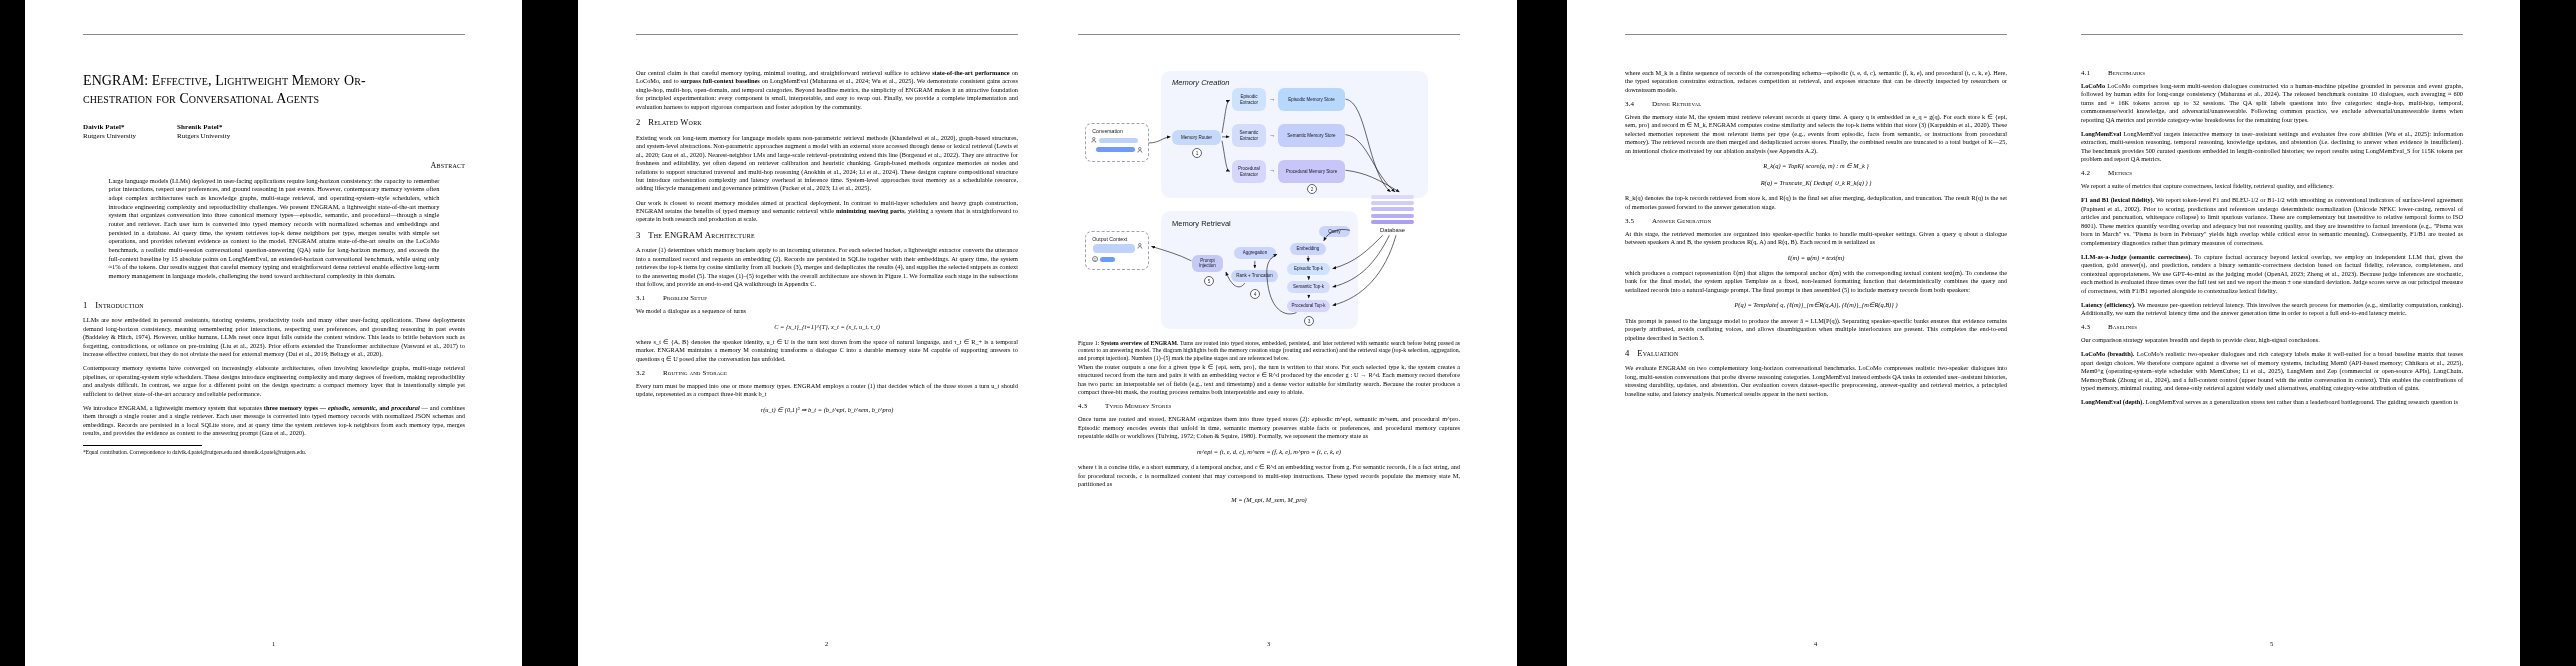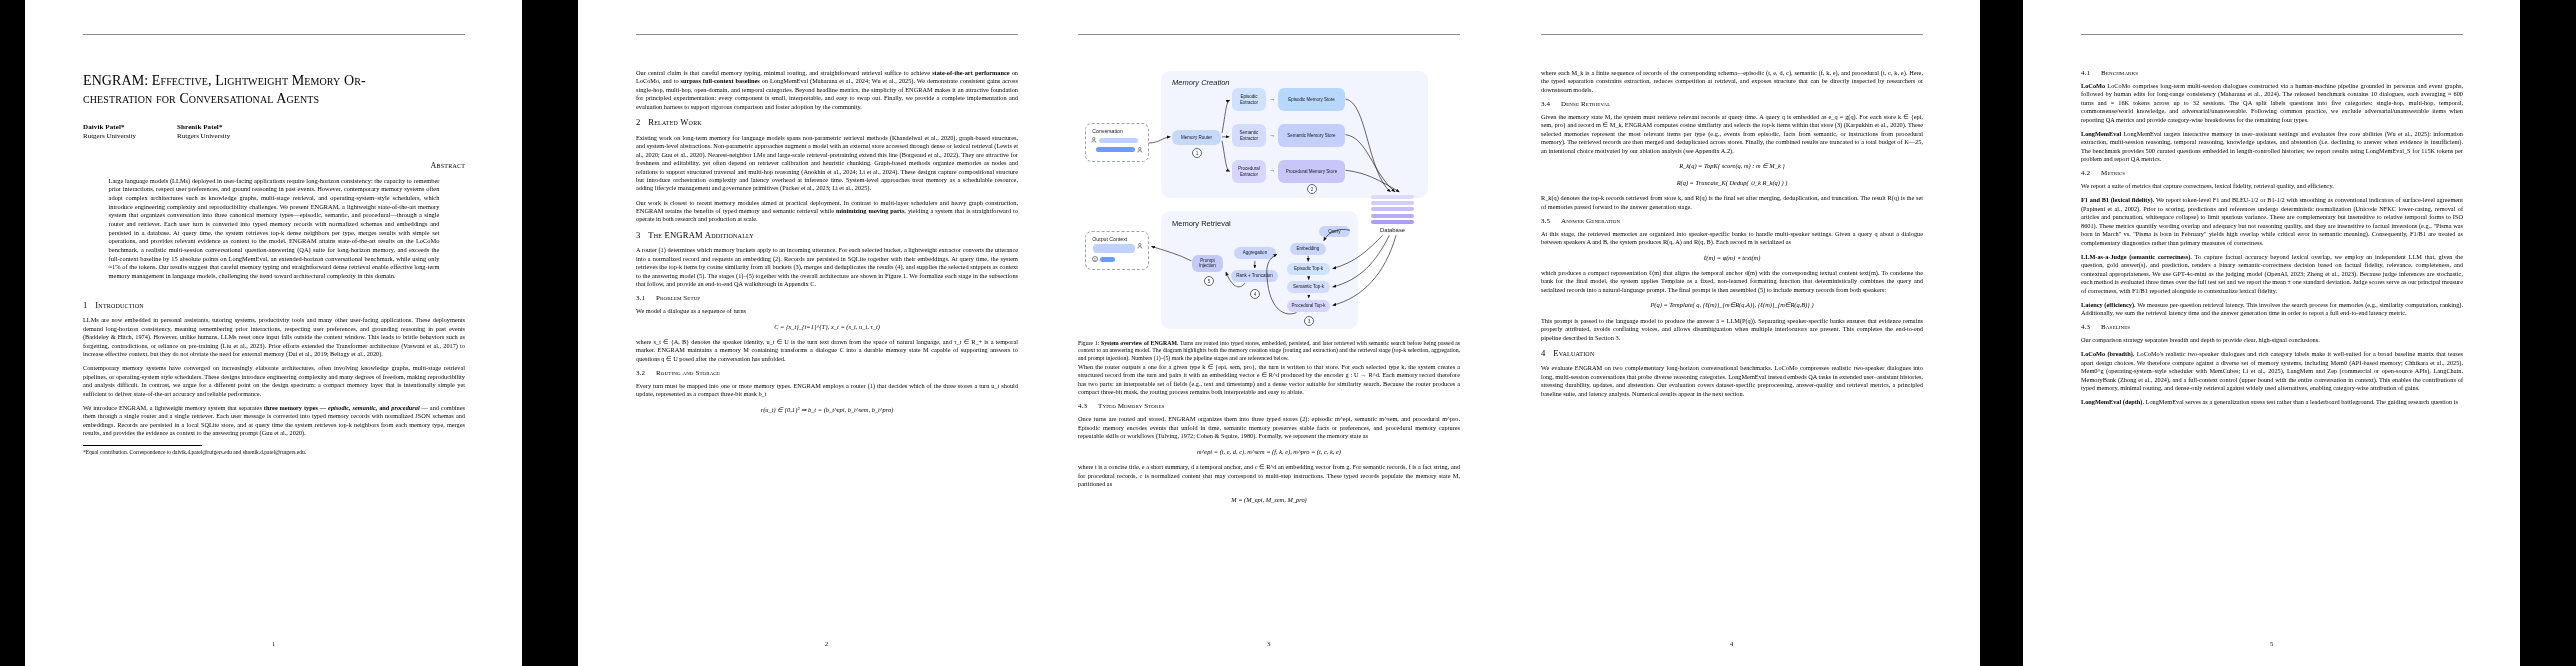--- a/index.html
+++ b/index.html
@@ -44,21 +44,21 @@
 
   h2.sec{
     font-variant:small-caps;font-size:8.6px;font-weight:400;letter-spacing:0.2px;
     margin:0 0 6.7px 0;
   }
   h2.sec .num{font-variant:normal;margin-right:7.8px;}
   h3.sub{
     font-variant:small-caps;font-size:7px;font-weight:400;letter-spacing:0.1px;
     margin:0 0 5px 0;
   }
-  h3.sub .num{font-variant:normal;margin-right:11px;}
+  h3.sub .num{font-variant:normal;margin-right:18px;}
 
   p.body{
     font-size:6.3px;line-height:1.345;text-align:justify;text-justify:inter-word;
     hyphens:auto;margin:0 0 5.6px 0;
   }
   p.body:last-child{margin-bottom:0;}
   .sp{margin-top:8.3px;}
   .bold{font-weight:bold;}
   .runin{font-weight:bold;}
   .runin-i{font-weight:bold;font-style:italic;}
@@ -183,21 +183,21 @@
     <div class="col" style="top:69px;">
       <p class="body"><span>Our central claim is that careful memory typing, minimal routing, and straightforward retrieval suffice to achieve </span><span class="bold">state-of-the-art performance</span><span> on LoCoMo, and to </span><span class="bold">surpass full-context baselines</span><span> on LongMemEval (Maharana et al., 2024; Wu et al., 2025). We demonstrate consistent gains across single-hop, multi-hop, open-domain, and temporal categories. Beyond headline metrics, the simplicity of ENGRAM makes it an attractive foundation for principled experimentation: every component is small, interpretable, and easy to swap out. Finally, we provide a complete implementation and evaluation harness to support rigorous comparison and foster adoption by the community.</span></p>
 
       <h2 class="sec sp">
         <span class="num">2</span><span>Related Work</span>
       </h2>
       <p class="body">Existing work on long-term memory for language models spans non-parametric retrieval methods (Khandelwal et al., 2020), graph-based structures, and system-level abstractions. Non-parametric approaches augment a model with an external store accessed through dense or lexical retrieval (Lewis et al., 2020; Guu et al., 2020). Nearest-neighbor LMs and large-scale retrieval-pretraining extend this line (Borgeaud et al., 2022). They are attractive for freshness and editability, yet often depend on retriever calibration and heuristic chunking. Graph-based methods organize memories as nodes and relations to support structured traversal and multi-hop reasoning (Anokhin et al., 2024; Li et al., 2024). These designs capture compositional structure but introduce orchestration complexity and latency overhead at inference time. System-level approaches treat memory as a schedulable resource, adding lifecycle management and governance primitives (Packer et al., 2023; Li et al., 2025).</p>
       <p class="body"><span>Our work is closest to recent memory modules aimed at practical deployment. In contrast to multi-layer schedulers and heavy graph construction, ENGRAM retains the benefits of typed memory and semantic retrieval while </span><span class="bold">minimizing moving parts</span><span>, yielding a system that is straightforward to operate in both research and production at scale.</span></p>
 
       <h2 class="sec sp">
-        <span class="num">3</span><span>The ENGRAM Additionally</span>
+        <span class="num">3</span><span>The ENGRAM Architecture</span>
       </h2>
       <p class="body">A router (1) determines which memory buckets apply to an incoming utterance. For each selected bucket, a lightweight extractor converts the utterance into a normalized record and requests an embedding (2). Records are persisted in SQLite together with their embeddings. At query time, the system retrieves the top-k items by cosine similarity from all buckets (3), merges and deduplicates the results (4), and supplies the selected snippets as context to the answering model (5). The stages (1)–(5) together with the overall architecture are shown in Figure 1. We formalize each stage in the subsections that follow, and provide an end-to-end QA walkthrough in Appendix C.</p>
 
       <h3 class="sub sp">
         <span class="num">3.1</span><span>Problem Setup</span>
       </h3>
       <p class="body">We model a dialogue as a sequence of turns</p>
       <div class="eq">C = {x_t}_{t=1}^{T},    x_t = (s_t, u_t, τ_t)</div>
       <p class="body">where s_t ∈ {A, B} denotes the speaker identity, u_t ∈ U is the turn text drawn from the space of natural language, and τ_t ∈ R_+ is a temporal marker. ENGRAM maintains a memory M containing transforms a dialogue C into a durable memory state M capable of supporting answers to questions q ∈ U posed after the conversation has unfolded.</p>
 
@@ -330,21 +330,21 @@
         <span class="num">4.3</span><span>Typed Memory Stores</span>
       </h3>
       <p class="body">Once turns are routed and stored, ENGRAM organizes them into three typed stores (2): episodic m^epi, semantic m^sem, and procedural m^pro. Episodic memory encodes events that unfold in time, semantic memory preserves stable facts or preferences, and procedural memory captures repeatable skills or workflows (Tulving, 1972; Cohen &amp; Squire, 1980). Formally, we represent the memory state as</p>
       <div class="eq">m^epi = (t, e, d, c),   m^sem = (f, k, e),   m^pro = (t, c, k, e)</div>
       <p class="body">where t is a concise title, e a short summary, d a temporal anchor, and c ∈ R^d an embedding vector from g. For semantic records, f is a fact string, and for procedural records, c is normalized content that may correspond to multi-step instructions. These typed records populate the memory state M, partitioned as</p>
       <div class="eq">M = (M_epi, M_sem, M_pro)</div>
     </div>
     <div class="pageno">3</div>
   </div>
 
-  <div class="page" style="left:1483px;">
+  <div class="page" style="left:1567px;">
     <div class="rule"></div>
     <div class="col" style="top:69px;">
       <p class="body">where each M_k is a finite sequence of records of the corresponding schema—episodic (t, e, d, c), semantic (f, k, e), and procedural (t, c, k, e). Here, the typed separation constrains extraction, reduces competition at retrieval, and exposes structure that can be directly inspected by researchers or downstream models.</p>
 
       <h3 class="sub sp">
         <span class="num">3.4</span><span>Dense Retrieval</span>
       </h3>
       <p class="body">Given the memory state M, the system must retrieve relevant records at query time. A query q is embedded as e_q = g(q). For each store k ∈ {epi, sem, pro} and record m ∈ M_k, ENGRAM computes cosine similarity and selects the top-k items within that store (3) (Karpukhin et al., 2020). These selected memories represent the most relevant items per type (e.g., events from episodic, facts from semantic, or instructions from procedural memory). The retrieved records are then merged and deduplicated across stores. Finally, the combined results are truncated to a total budget of K—25, an intentional choice motivated by our ablation analysis (see Appendix A.2).</p>
       <div class="eq">R_k(q) = TopK{ score(q, m) : m ∈ M_k }</div>
       <div class="eq">R(q) = Truncate_K( Dedup( ∪_k R_k(q) ) )</div>

